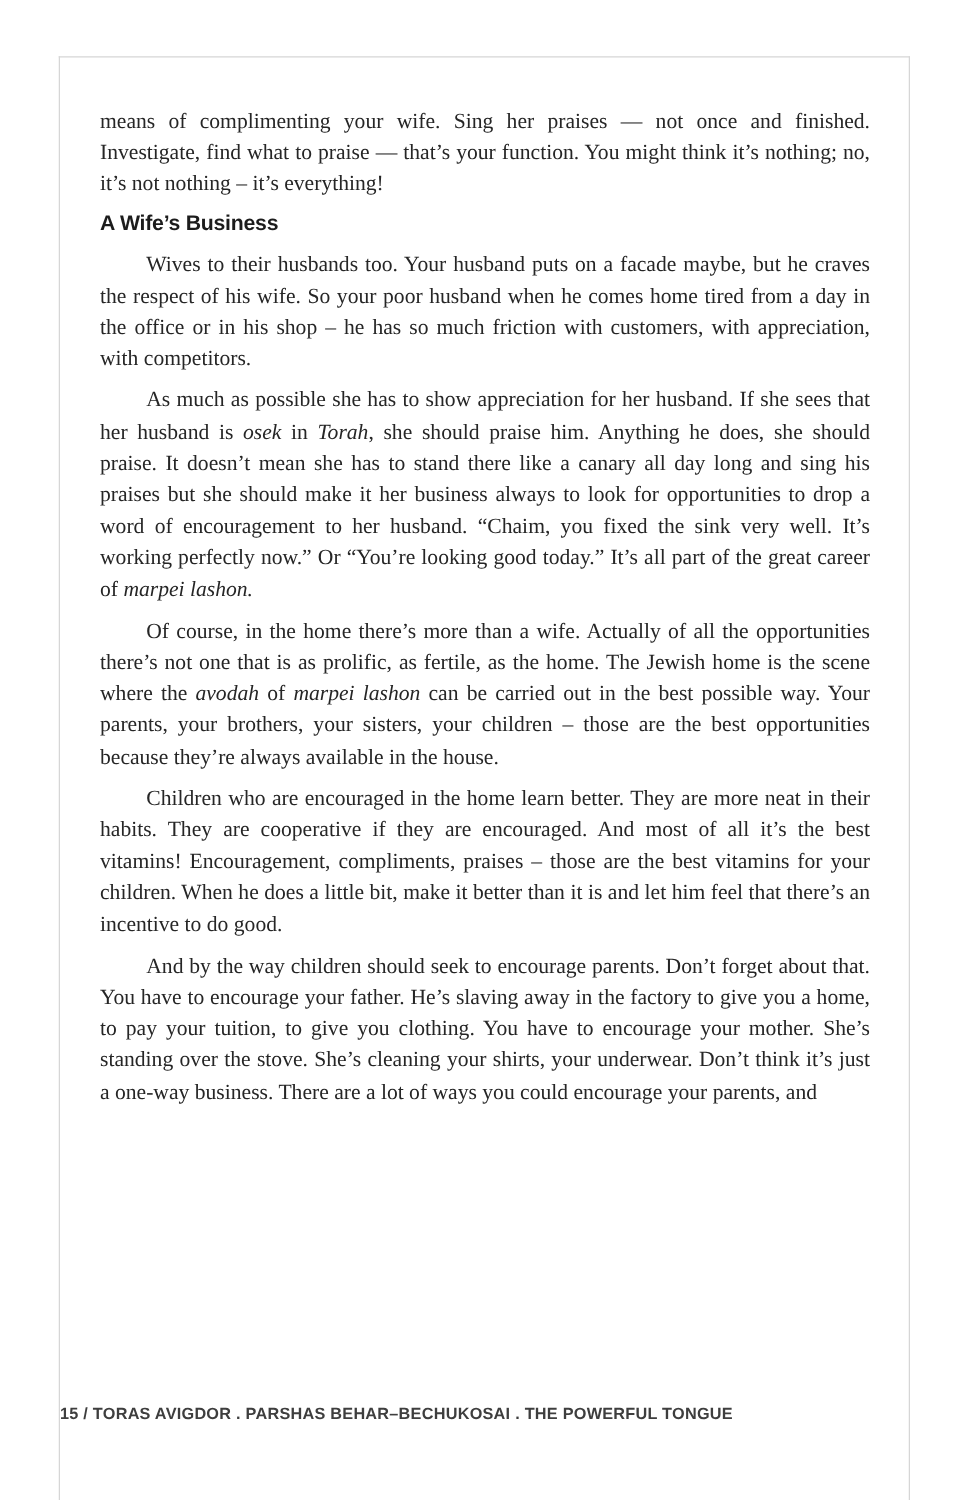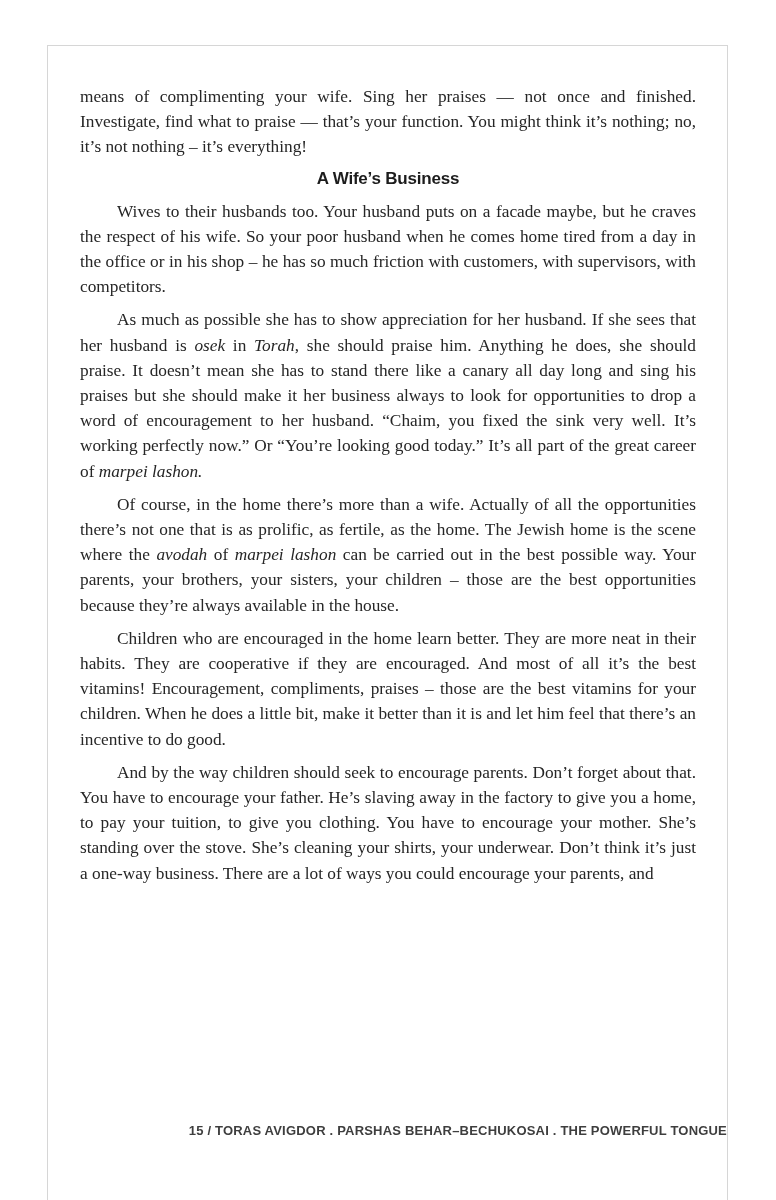--- a/index.html
+++ b/index.html
@@ -39,49 +39,48 @@
   .body-text p.no-indent {
     text-indent: 0;
   }
   .body-text h2 {
     font-family: "Liberation Sans", sans-serif;
     font-size: 17px;
     line-height: 20px;
     font-weight: 700;
     letter-spacing: -0.2px;
     color: var(--heading, #1c1c1c);
-    text-align: center;
     text-indent: 0;
     margin: 9px 0 10px 0;
   }
   .body-text i {
   }
   .page-footer {
     position: absolute;
     left: 0;
     right: 0;
     top: 1077px;
-    text-align: right;
+    text-align: left;
     font-family: "Liberation Sans", sans-serif;
     font-weight: 700;
     font-size: 13px;
     letter-spacing: 0.2px;
     color: var(--footer, #3e3e3e);
     white-space: nowrap;
   }
 </style>
 </head>
 <body>
 
 <div class="page">
   <div class="frame">
     <article class="body-text" id="content">
         <p class="no-indent"><span>means of complimenting your wife.  Sing her praises — not once and finished.  Investigate, find what to praise — that’s your function. You might think it’s nothing; no, it’s not nothing – it’s everything!</span></p>
         <h2>A Wife’s Business</h2>
-        <p><span>Wives to their husbands too. Your husband puts on a facade maybe, but he craves the respect of his wife. So your poor husband when he comes home tired from a day in the office or in his shop – he has so much friction with customers, with supervisors, with competitors.</span></p>
+        <p><span>Wives to their husbands too. Your husband puts on a facade maybe, but he craves the respect of his wife. So your poor husband when he comes home tired from a day in the office or in his shop – he has so much friction with customers, with appreciation, with competitors.</span></p>
         <p><span>As much as possible she has to show appreciation for her husband. If she sees that her husband is </span><i>osek</i><span> in </span><i>Torah</i><span>, she should praise him. Anything he does, she should praise. It doesn’t mean she has to stand there like a canary all day long and sing his praises but she should make it her business always to look for opportunities to drop a word of encouragement to her husband. “Chaim, you fixed the sink very well. It’s working perfectly now.” Or “You’re looking good today.” It’s all part of the great career of </span><i>marpei lashon.</i></p>
         <p><span>Of course, in the home there’s more than a wife. Actually of all the opportunities there’s not one that is as prolific, as fertile, as the home. The Jewish home is the scene where the </span><i>avodah</i><span> of </span><i>marpei lashon</i><span> can be carried out in the best possible way. Your parents, your  brothers, your sisters, your children – those are the best opportunities because they’re always available in the house.</span></p>
         <p><span>Children who are encouraged in the home learn better. They are more neat in their habits.  They are cooperative if they are encouraged. And most of all it’s the best vitamins! Encouragement, compliments, praises – those are the best vitamins for your children. When he does a little bit, make it better than it is and let him feel that there’s an incentive to do good.</span></p>
         <p><span>And by the way children should seek to encourage parents.  Don’t forget about that.  You have to encourage your father.  He’s slaving away in the factory to give you a home, to pay your tuition, to give you clothing. You have to encourage your mother.  She’s standing over the stove. She’s cleaning your shirts, your underwear. Don’t think it’s just a one-way business.  There are a lot of ways you could encourage your parents, and</span></p>
       </article>
     <footer class="page-footer">
       <span>15 / TORAS AVIGDOR . PARSHAS BEHAR–BECHUKOSAI . THE POWERFUL TONGUE</span>
     </footer>
   </div>
 </div>

